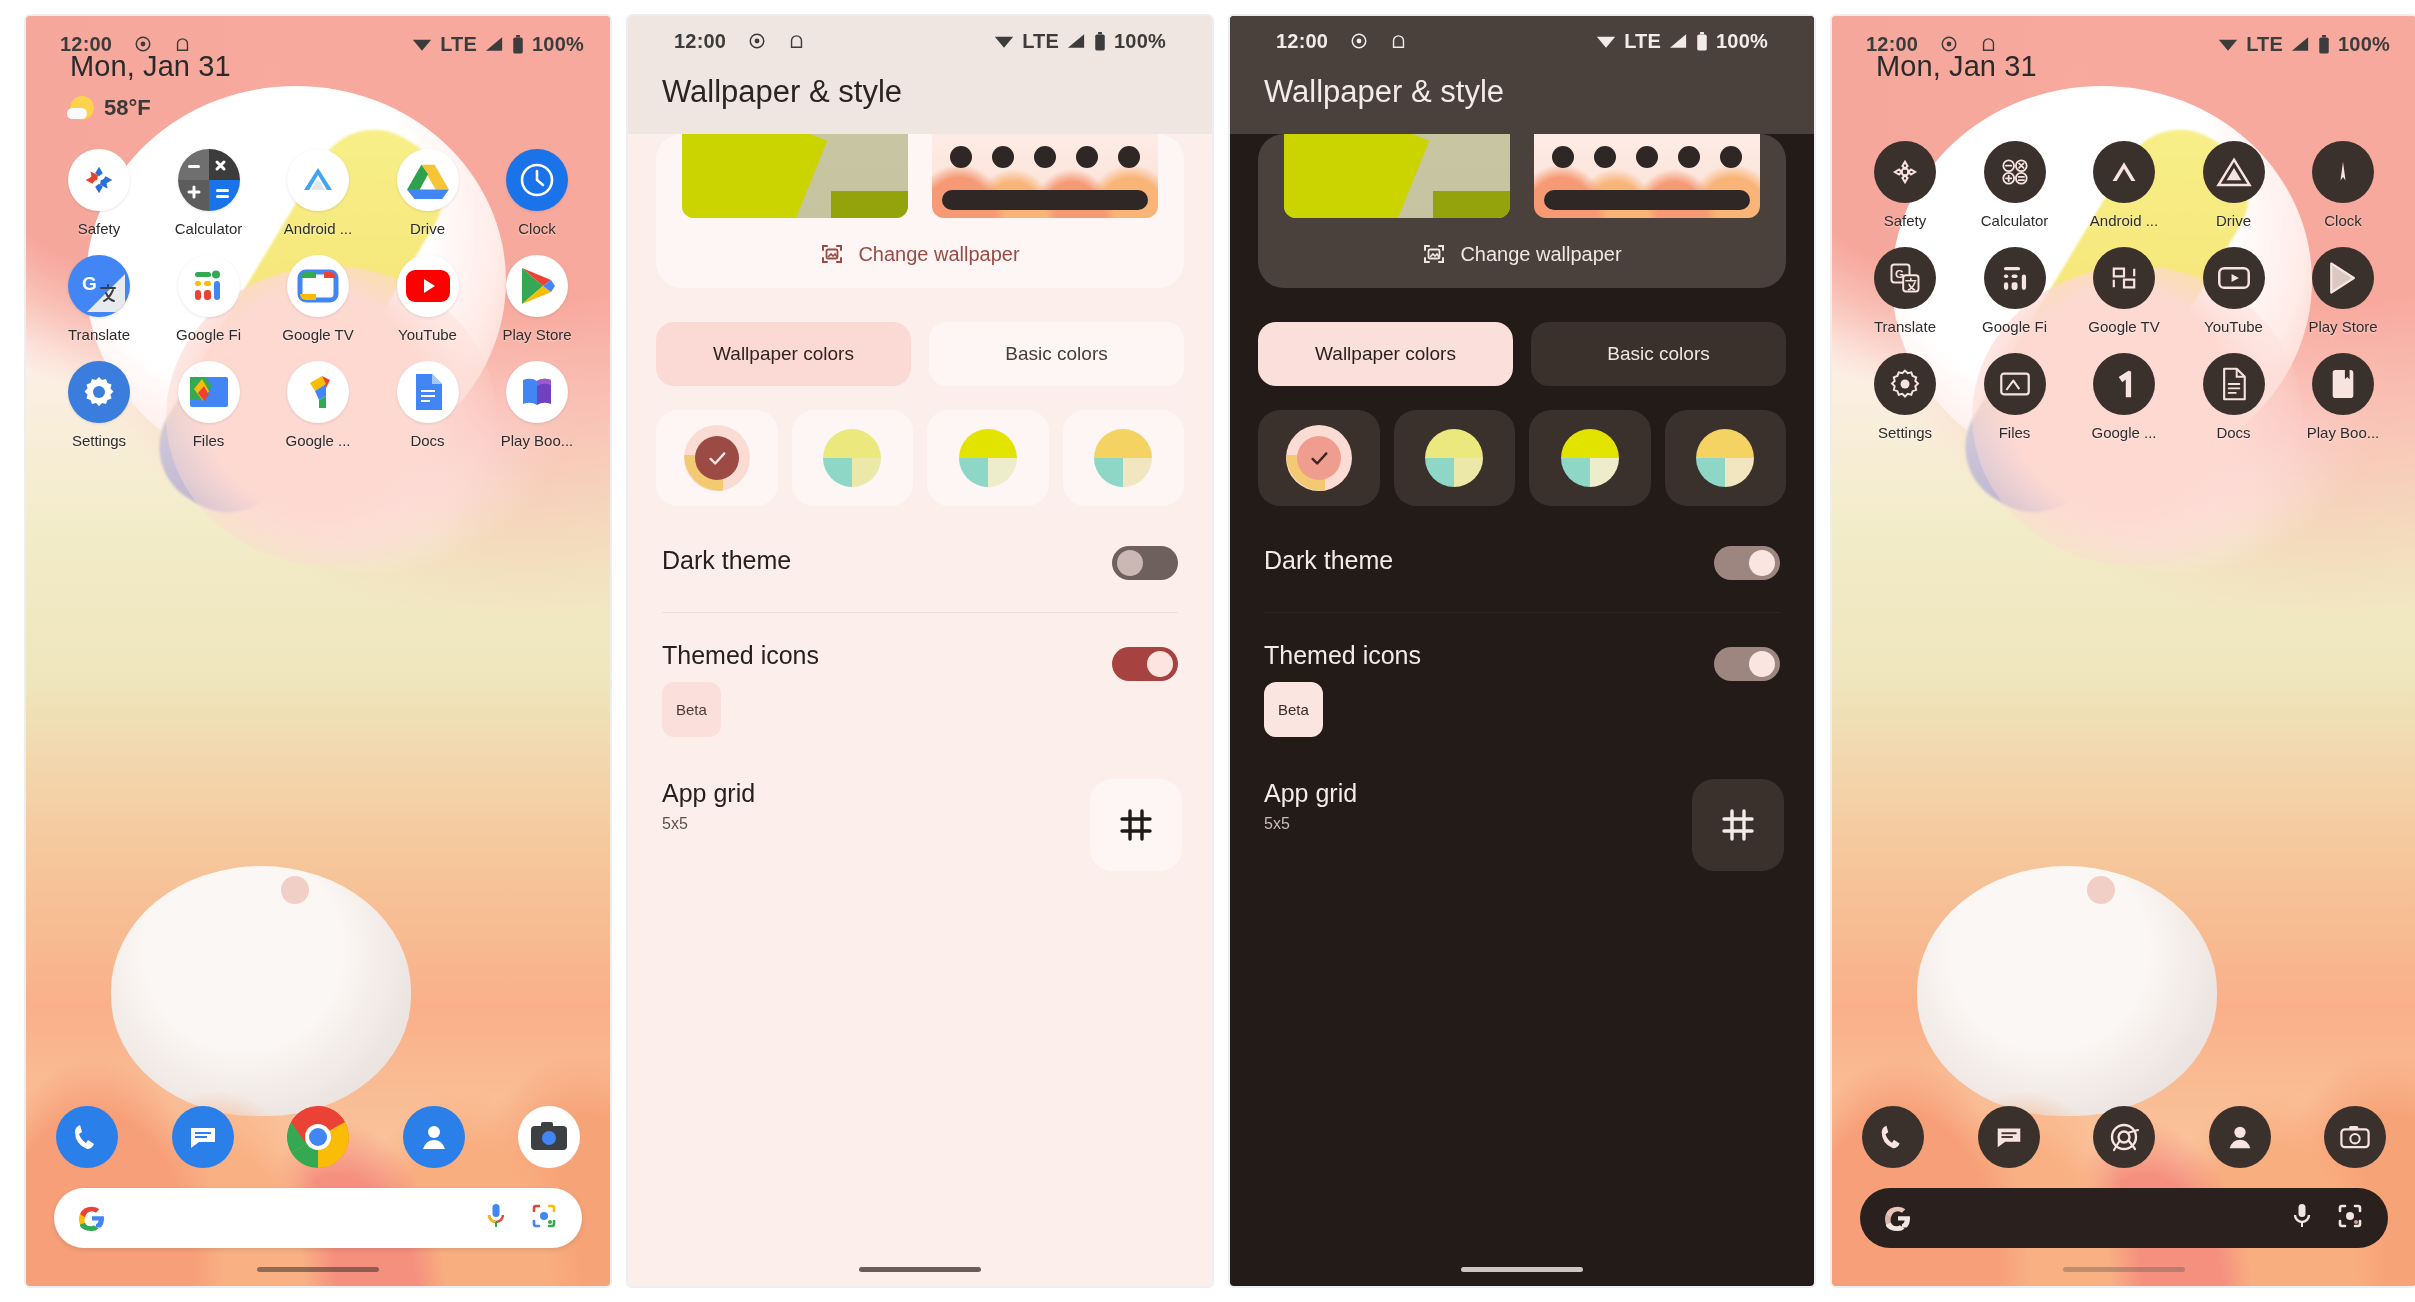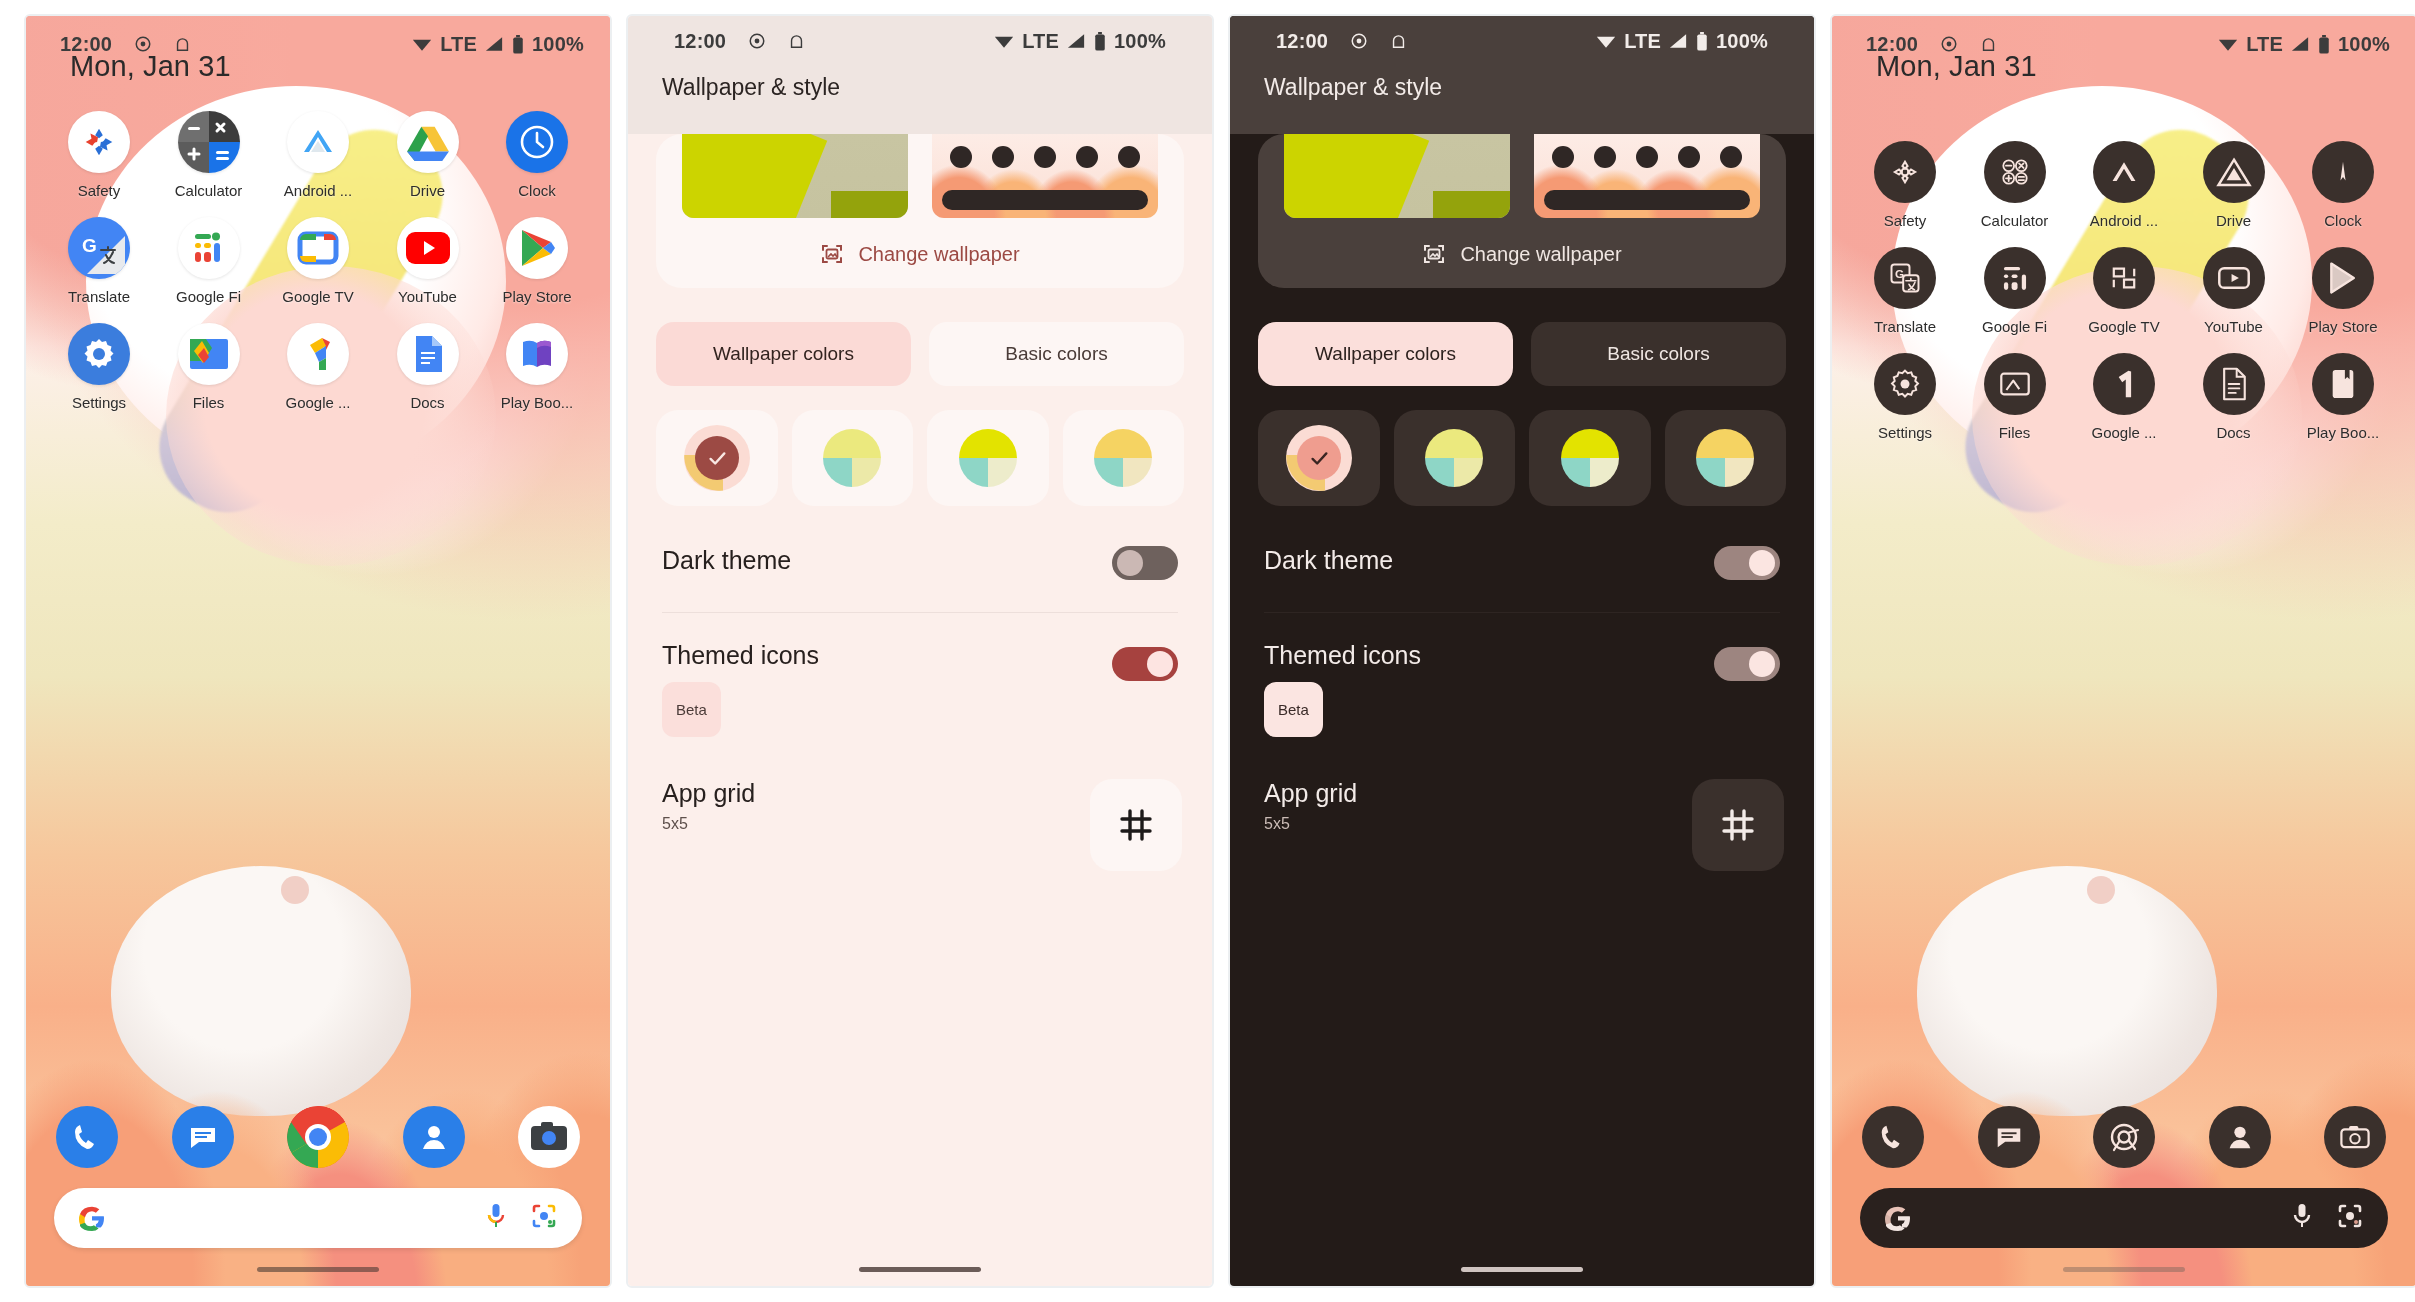--- a/index.html
+++ b/index.html
@@ -162,21 +162,21 @@
   
   .settings { position: absolute; inset: 0; display: flex; flex-direction: column; }
   .set-light { background: #fcefeb; }
   .set-dark  { background: #231b18; }
   .set-header {
     height: 118px; flex: 0 0 auto; padding: 0 34px;
     display: flex; flex-direction: column; justify-content: flex-start;
   }
   .set-light .set-header { background: #efe5e1; }
   .set-dark  .set-header { background: #4a403c; }
-  .set-title { font-size: 23px; font-weight: 400; margin-top: 28px; }
+  .set-title { font-size: 31px; font-weight: 400; margin-top: 28px; }
   .set-light .set-title { color: #2b2422; }
   .set-dark  .set-title { color: #f3ebe8; }
 
   .set-body { flex: 1 1 auto; position: relative; overflow: hidden; }
 
   .preview-card {
     margin: 0 28px; border-radius: 26px; padding: 0 0 22px 0;
     position: relative; overflow: hidden;
   }
   .set-light .preview-card { background: #fdf6f4; }
@@ -324,20 +324,24 @@
             <rect x="4" y="0" width="4" height="2.5" fill="#3c3c3c"></rect>
             <rect x="1" y="2.5" width="10" height="17" rx="2" fill="#3c3c3c"></rect>
           </svg>
         <span>100%</span>
       </div>
     </div>
 
     <div class="home">
       <div class="atglance">
         <div class="ag-date">Mon, Jan 31</div>
+        <div class="ag-weather">
+          <span class="ag-sun"></span>
+          <span class="ag-temp">58°F</span>
+        </div>
       </div>
 
       <div class="grid">
 
         <div class="row">
           <div class="app">
             <div class="app-ic" style="background:#fff">
               <svg width="38" height="38" viewBox="0 0 40 40">
                   <g>
                     <path d="M20 6 l4 7 -4 3 -4 -3z" fill="#2a6fd6"></path>

